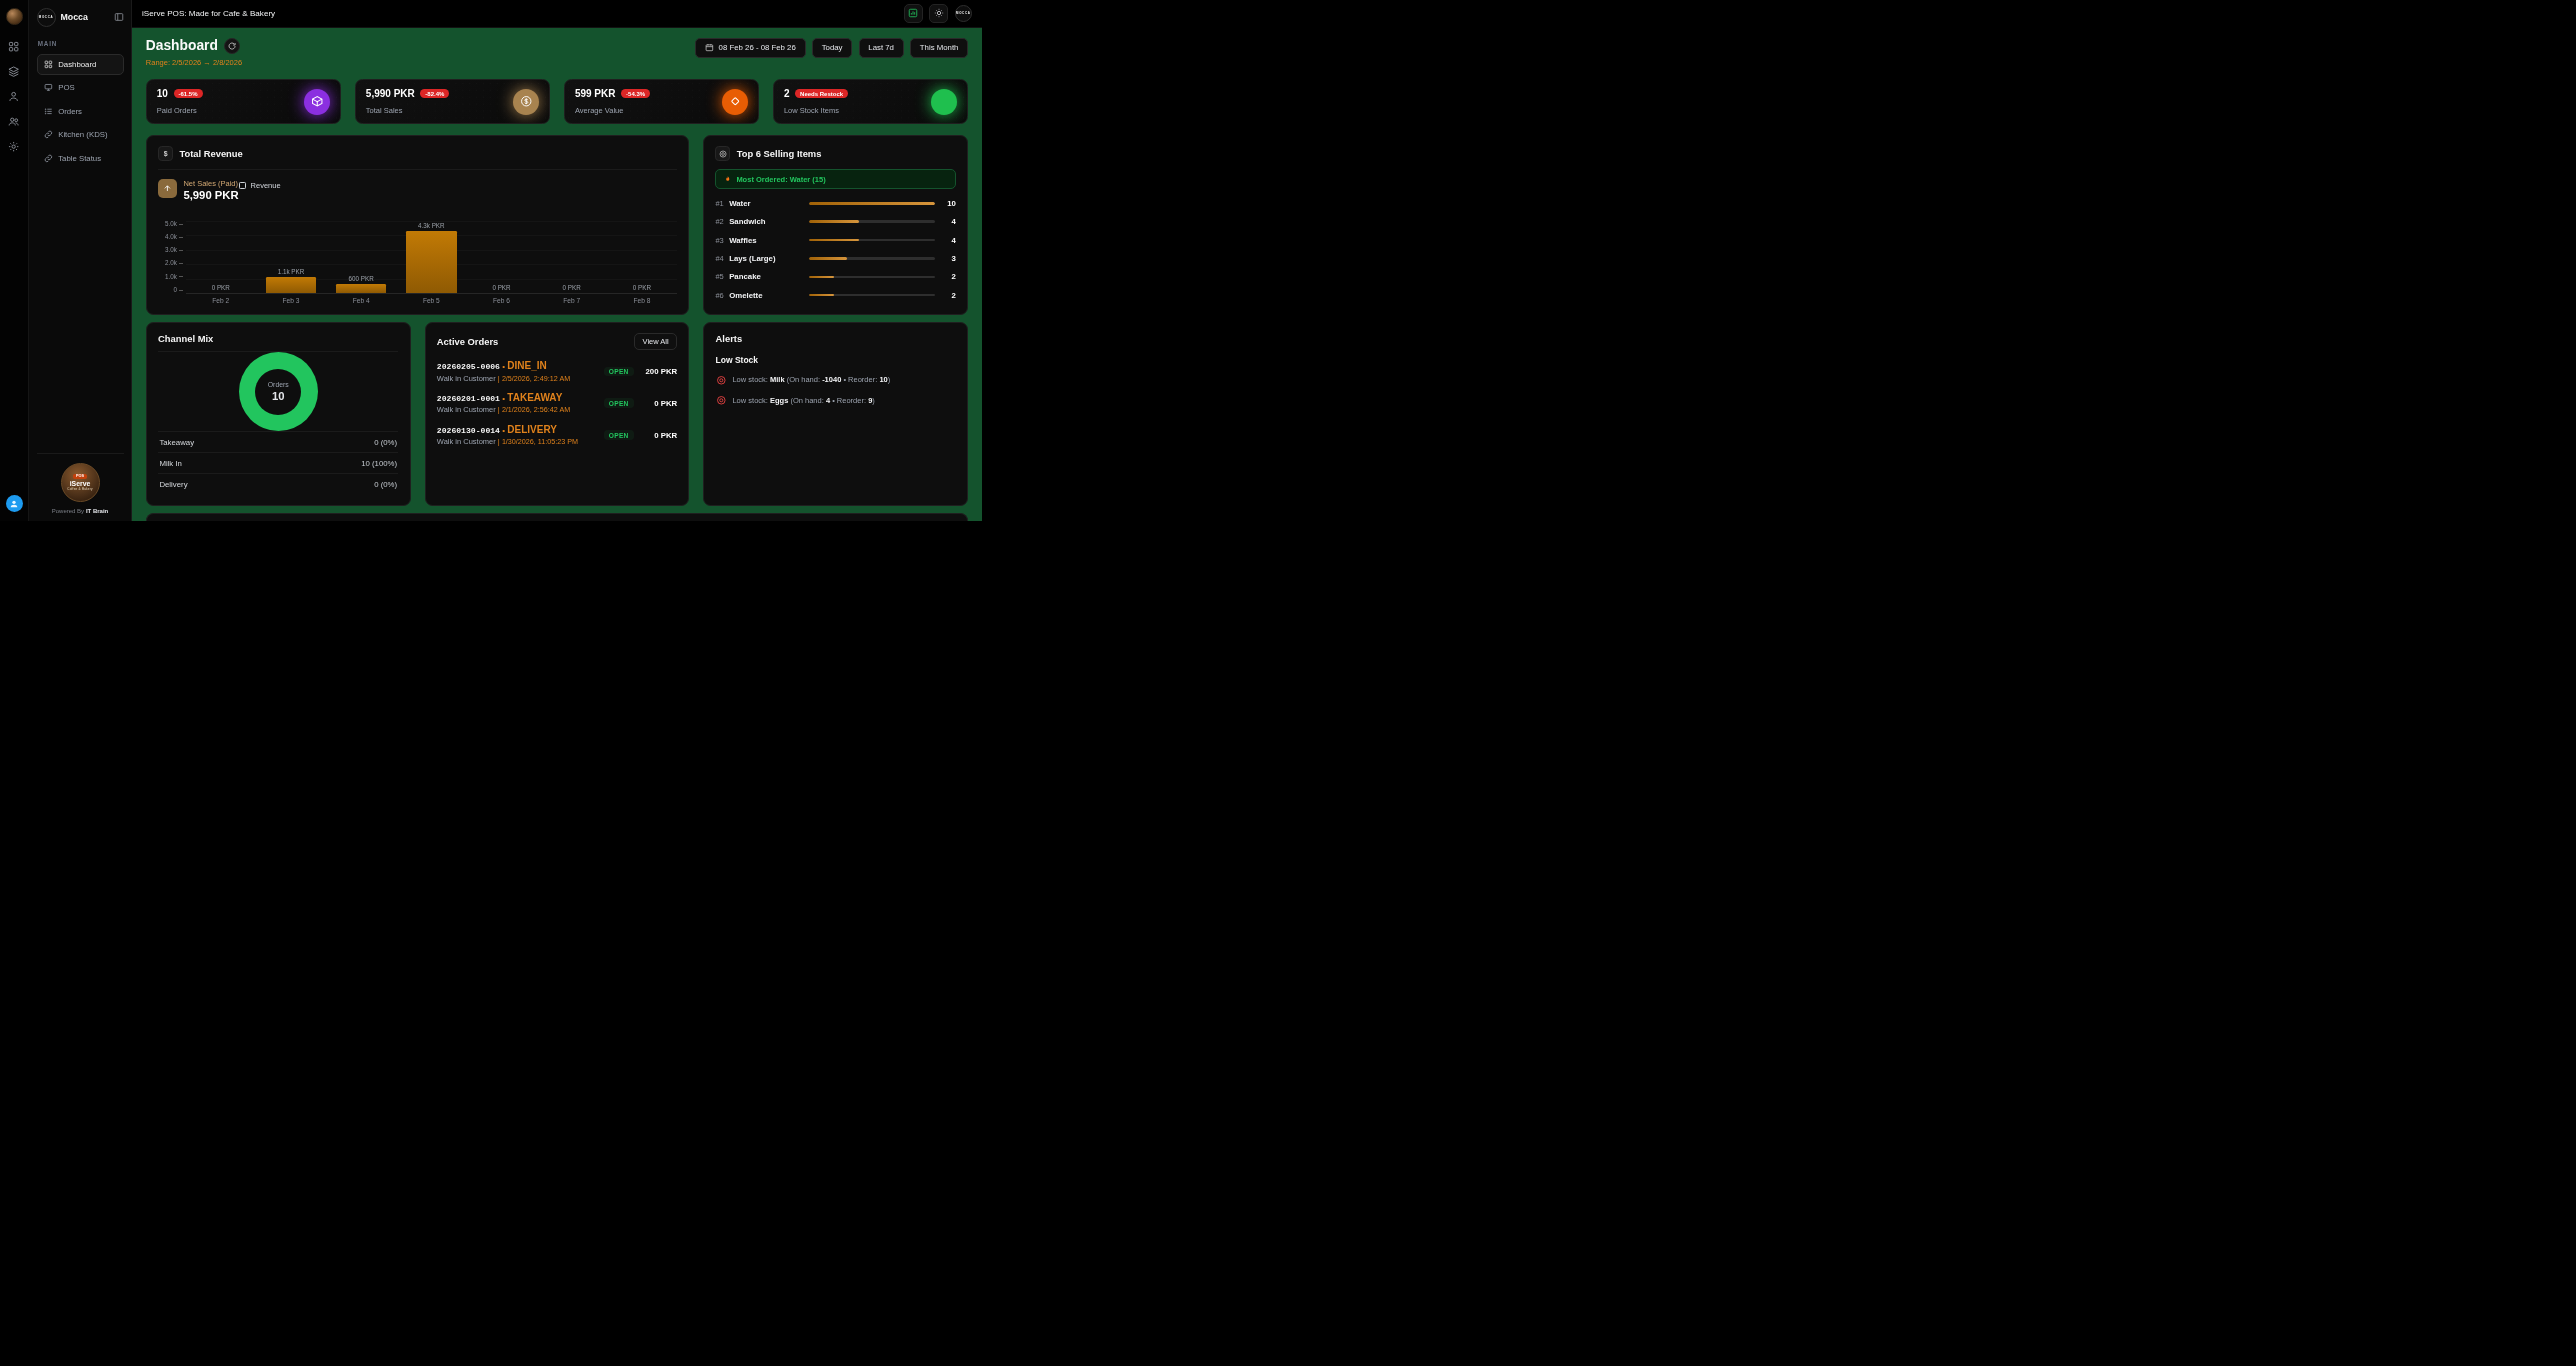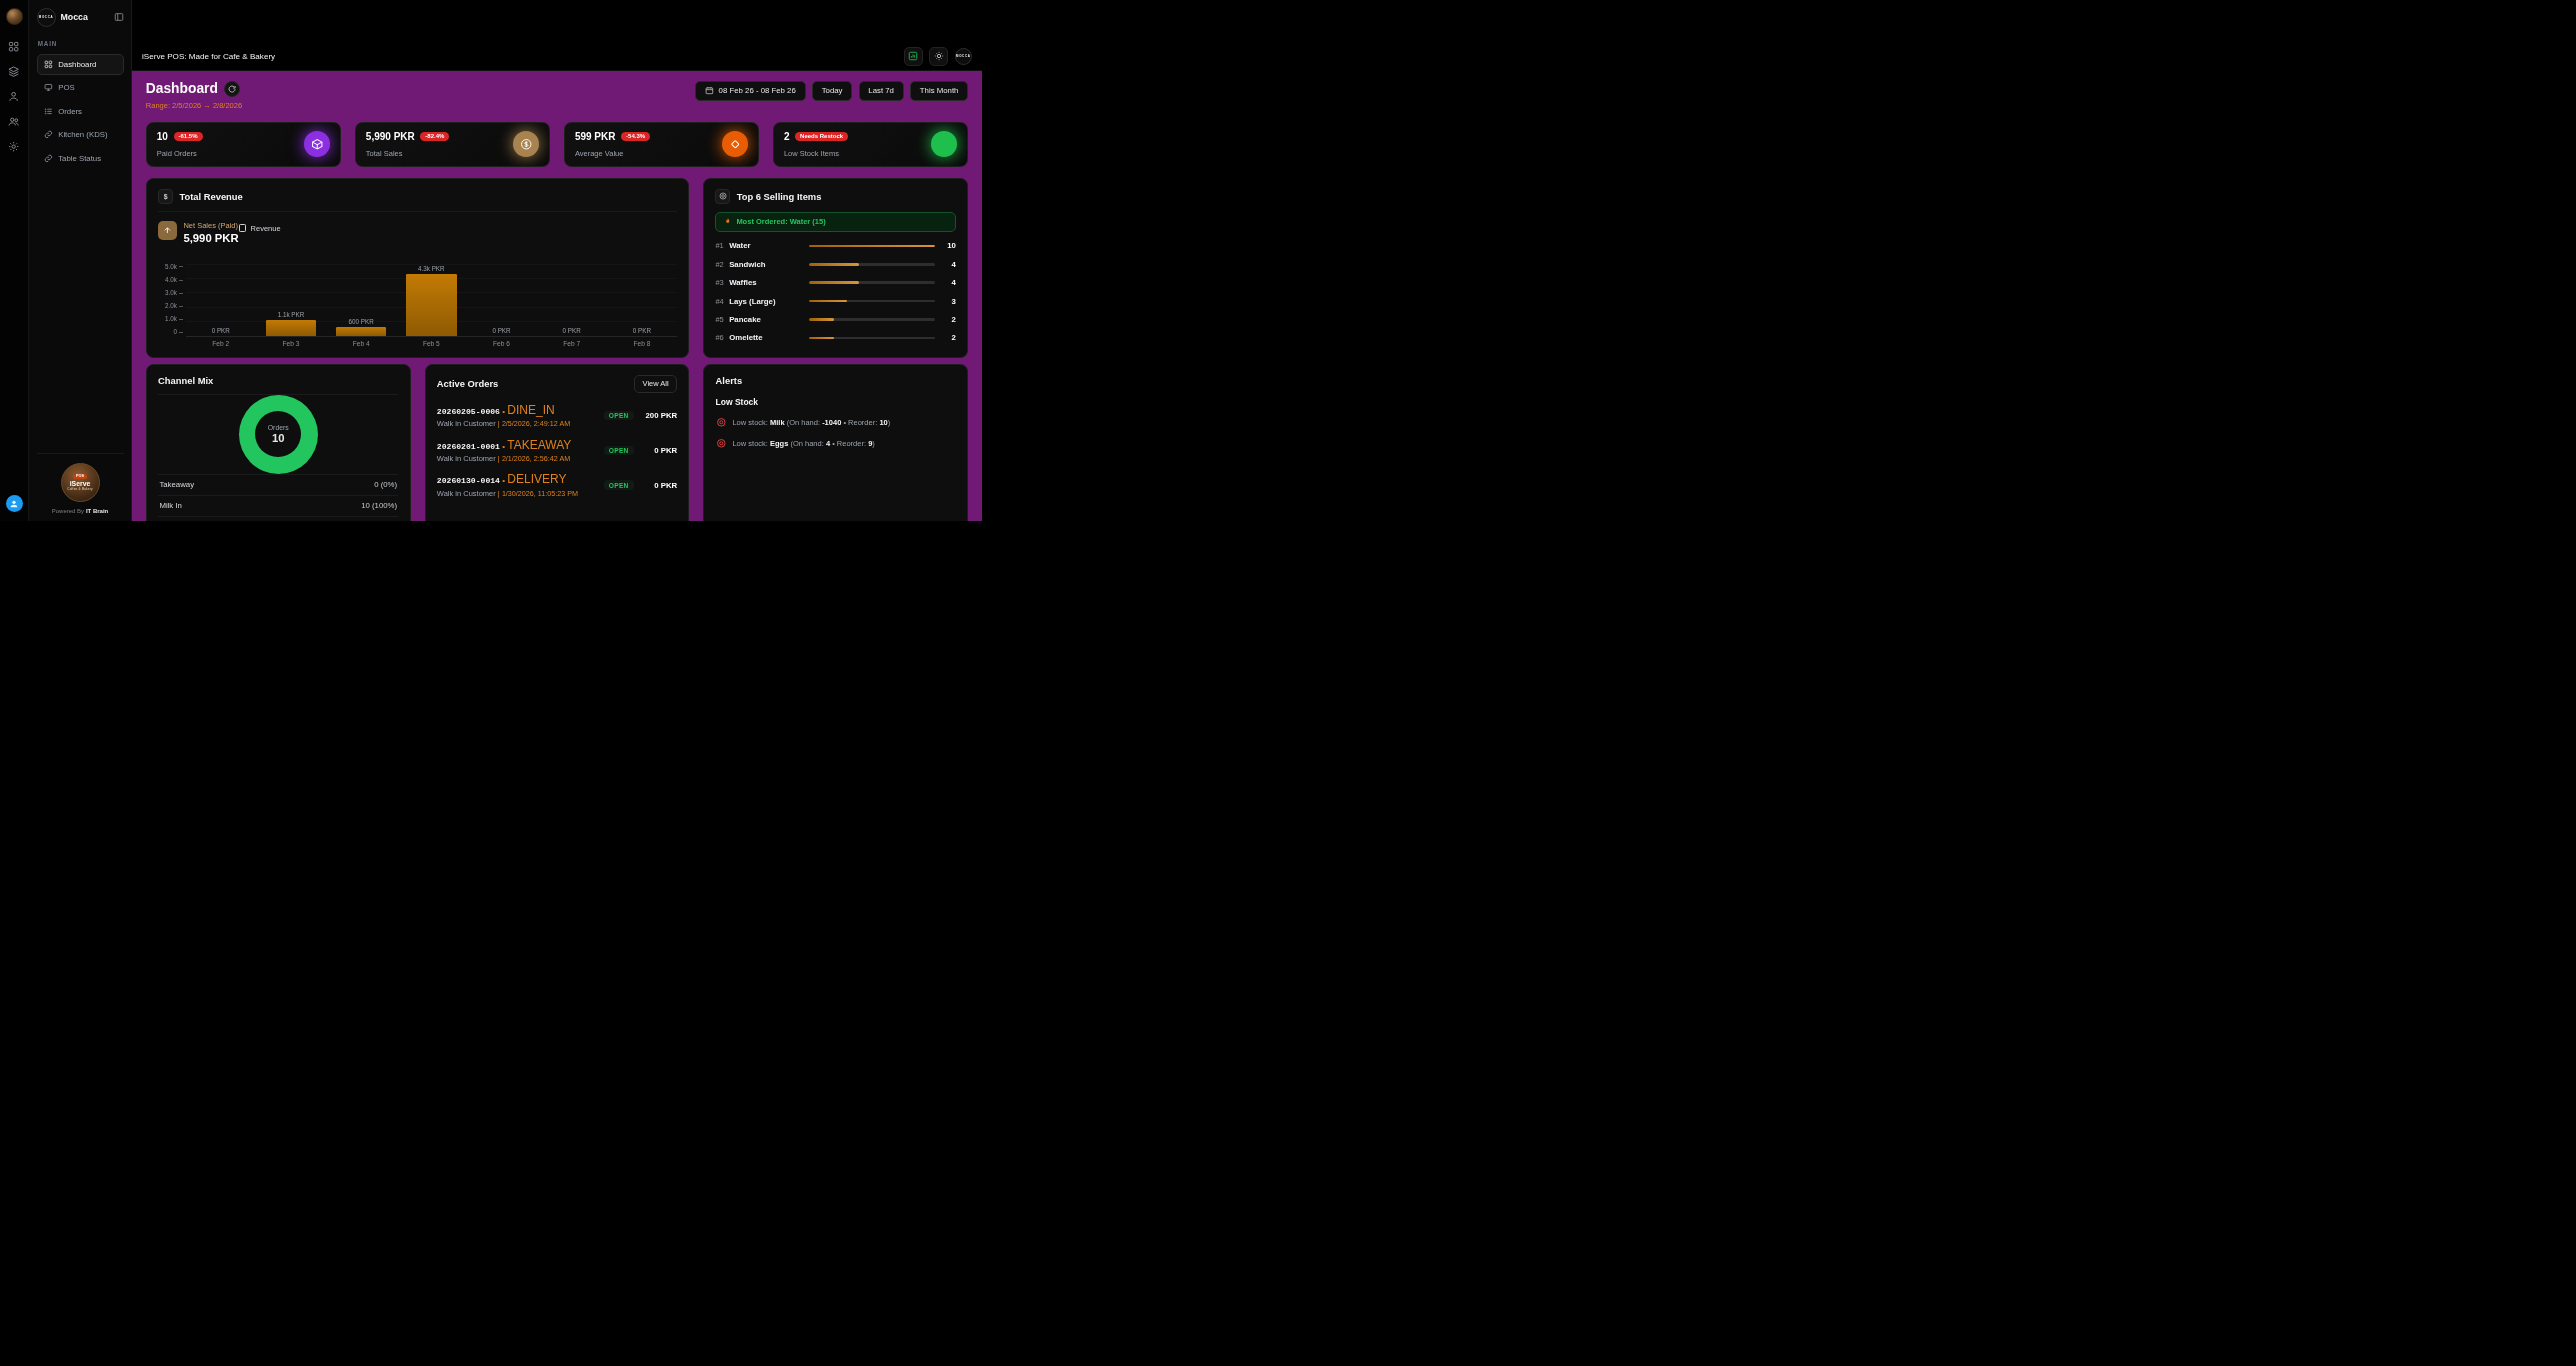--- a/index.html
+++ b/index.html
@@ -49,21 +49,21 @@
   .footer-logo { width:39px; height:39px; border-radius:50%;
     background:radial-gradient(circle at 42% 30%, #8a5a2e, #50331a 55%, #2c1a0c 90%);
     border:1.3px solid #6b4a26; display:flex; flex-direction:column; align-items:center; justify-content:center; gap:0.6px; }
   .pos-badge { font-size:3.8px; font-weight:700; background:#c2410c; color:#fff; padding:0.6px 2.5px; border-radius:1.9px; }
   .logo-iserve { font-size:6.9px; font-weight:700; color:#fff; }
   .logo-tagline { font-size:3.1px; color:#ead9bd; letter-spacing:0.2px; }
   .powered { font-size:6px; color:#7b7f87; }
   .powered b { color:#e5e7eb; margin-left:1.9px; }
 
   
-  .main-col { flex:1; display:flex; flex-direction:column; background:#701a75; min-width:0;margin-top:43px; }
+  .main-col { flex:1; display:flex; flex-direction:column; background:#14532d; min-width:0; }
   .topbar { height:27.6px; background:#000; border-bottom:0.6px solid #121212;
     display:flex; align-items:center; gap:6.3px; padding:0 10px; }
   .topbar-title { font-size:8.1px; color:#f3f4f6; font-weight:500; flex:1; }
   .topbar-btn { width:19px; height:19px; border-radius:5px; background:#101010; border:0.6px solid #232323;
     display:flex; align-items:center; justify-content:center; cursor:pointer; }
   .topbar-btn svg { width:10px; height:10px; }
   .icon-green { color:#22c55e; } .icon-light { color:#d4d4d8; }
 
   .content { flex:1; padding:10px 13.8px 0; display:flex; flex-direction:column; gap:11.3px; overflow:hidden; }
 
@@ -164,21 +164,21 @@
 
   
   .orders-card { padding:10px 11.3px; display:flex; flex-direction:column; }
   .ao-head { display:flex; justify-content:space-between; align-items:center; }
   .btn-small { height:17.5px; padding:0 7.5px; font-size:7.5px; }
   .ao-list { margin-top:10px; display:flex; flex-direction:column; gap:9.4px; }
   .ao-row { display:flex; justify-content:space-between; align-items:center; }
   .ao-line1 { font-size:8.1px; }
   .ao-id { font-weight:700; color:#f5f5f5;font-family:Liberation Mono, monospace; }
   .accent { color:#e0821c; }
-  .ao-channel { font-size:12px; font-weight:400; }
+  .ao-channel { font-size:10px; font-weight:700; }
   .ao-line2 { font-size:7.5px; margin-top:2.5px; }
   .muted { color:#9ca3af; }
   .ao-time { font-size:7.2px; }
   .ao-right { display:flex; align-items:flex-end; gap:7.5px; }
   .ao-status { color:#22c55e; font-size:6.6px; font-weight:800; letter-spacing:0.3px;
     background:rgba(34,197,94,.08); padding:1.3px 5px; border-radius:3.8px; }
   .ao-amount { font-size:7.8px; font-weight:700; color:#fff; min-width:36px; text-align:right; }
 
   
   .alerts-card { padding:10px 11.3px; }

